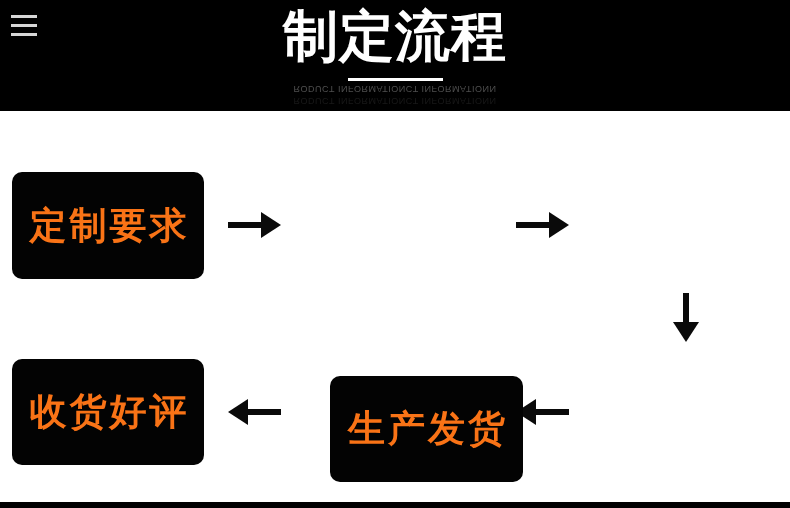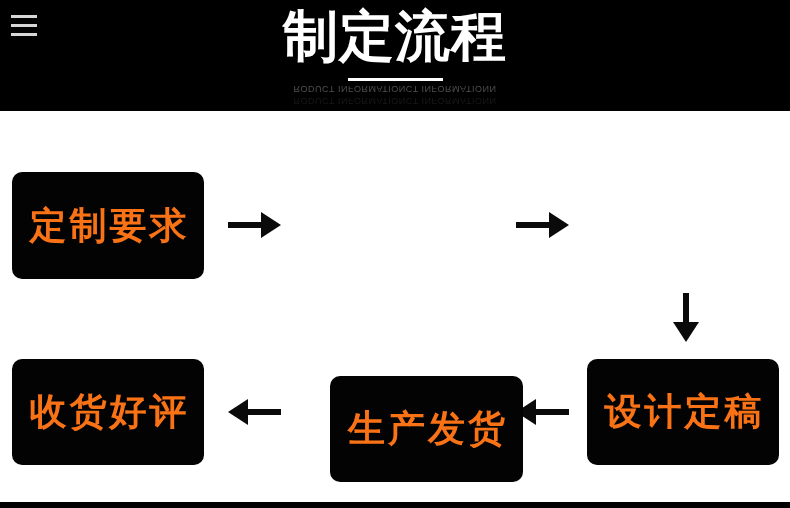--- a/index.html
+++ b/index.html
@@ -144,21 +144,20 @@
   </span>
 
 
   <span class="arrow arrow-dn">
     <svg width="34" height="49" viewBox="0 0 34 49" xmlns="http://www.w3.org/2000/svg">
       <rect x="14" y="0" width="6" height="32" fill="#0a0a0a"></rect>
       <polygon points="4,29 30,29 17,49" fill="#0a0a0a"></polygon>
     </svg>
   </span>
 
-  <div class="flow-box box-4">设计定稿</div>
 
   <span class="arrow arrow-l1">
     <svg width="53" height="34" viewBox="0 0 53 34" xmlns="http://www.w3.org/2000/svg">
       <rect x="17" y="14" width="36" height="6" fill="#0a0a0a"></rect>
       <polygon points="20,4 0,17 20,30" fill="#0a0a0a"></polygon>
     </svg>
   </span>
 
   <div class="flow-box box-5">生产发货</div>
 

